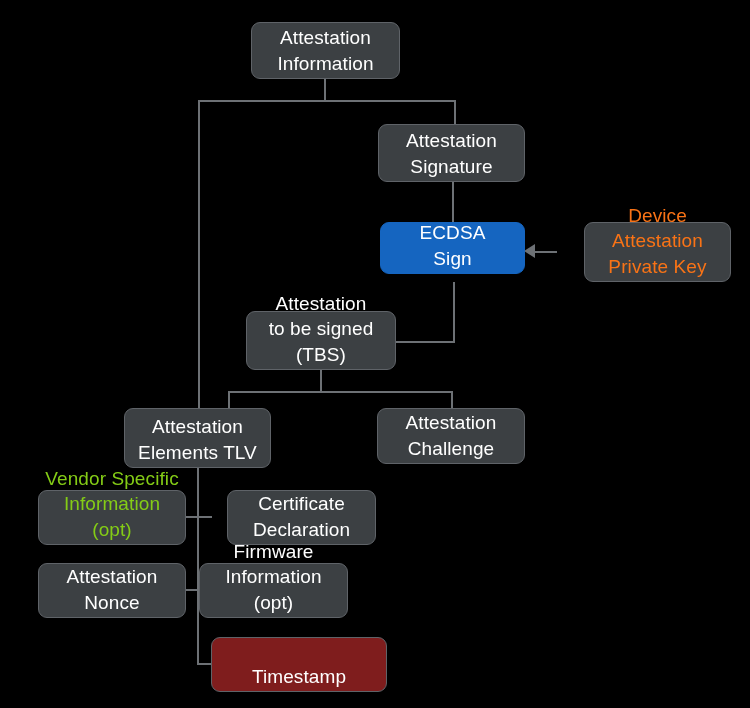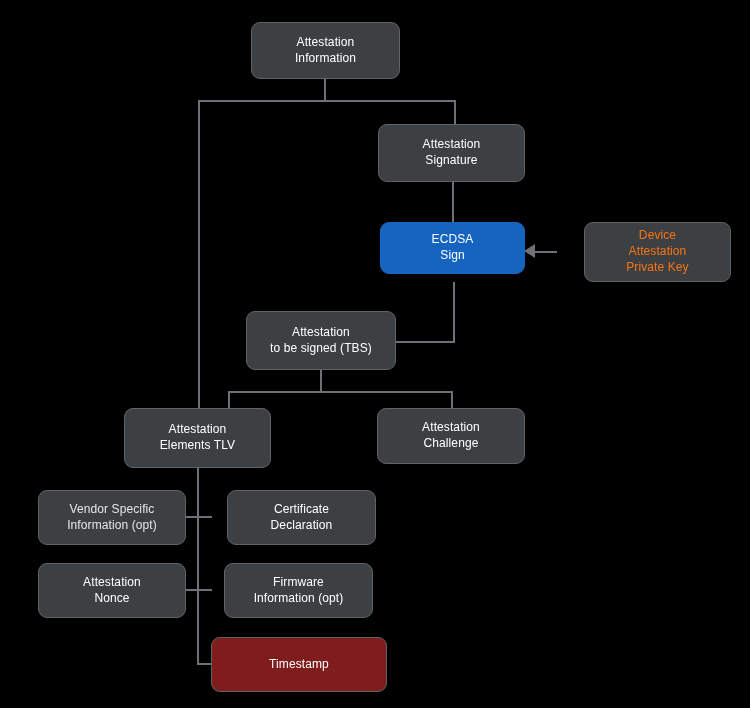--- a/index.html
+++ b/index.html
@@ -13,28 +13,28 @@
     width: 750px;
     height: 708px;
     background: #000000;
     overflow: hidden;
     font-family: "Liberation Sans", "DejaVu Sans", sans-serif;
   }
   .node {
     position: absolute;
     box-sizing: border-box;
     display: flex;
-    align-items: center;
+    align-items: flex-end;
     justify-content: center;
     text-align: center;
     border-radius: 9px;
     background: #3c4043;
     border: 1px solid #5f6368;
     color: #ffffff;
-    font-size: 12px;
+    font-size: 19px;
     line-height: 1.33;
     font-weight: 400;
     letter-spacing: 0.1px;
     padding: 2px 6px;
     z-index: 3;
   }
   .node.accent {
     background: #1565C0;
     border-color: #1565C0;
   }
@@ -104,32 +104,32 @@
 to be signed (TBS)</span>
     </div>
     <div class="node" style="left: 124px; top: 408px; width: 147px; height: 60px; background: rgb(60, 64, 67); border-color: rgb(95, 99, 104); color: rgb(255, 255, 255);">
       <span class="lbl">Attestation
 Elements TLV</span>
     </div>
     <div class="node" style="left: 377px; top: 408px; width: 148px; height: 56px; background: rgb(60, 64, 67); border-color: rgb(95, 99, 104); color: rgb(255, 255, 255);">
       <span class="lbl">Attestation
 Challenge</span>
     </div>
-    <div class="node" style="left: 38px; top: 490px; width: 148px; height: 55px; background: rgb(60, 64, 67); border-color: rgb(95, 99, 104); color: #e5e5e5;">
+    <div class="node" style="left: 38px; top: 490px; width: 148px; height: 55px; background: rgb(60, 64, 67); border-color: rgb(95, 99, 104); color: #84cc16;">
       <span class="lbl">Vendor Specific
 Information (opt)</span>
     </div>
     <div class="node" style="left: 211px; top: 490px; width: 149px; height: 55px; background: rgb(60, 64, 67); border-color: rgb(95, 99, 104); color: rgb(255, 255, 255); margin-left: 16px;">
       <span class="lbl">Certificate
 Declaration</span>
     </div>
     <div class="node" style="left: 38px; top: 563px; width: 148px; height: 55px; background: rgb(60, 64, 67); border-color: rgb(95, 99, 104); color: rgb(255, 255, 255);">
       <span class="lbl">Attestation
 Nonce</span>
     </div>
-    <div class="node" style="left: 224px; top: 563px; width: 149px; height: 55px; background: rgb(60, 64, 67); border-color: rgb(95, 99, 104); color: rgb(255, 255, 255);">
+    <div class="node" style="left: 199px; top: 563px; width: 149px; height: 55px; background: rgb(60, 64, 67); border-color: rgb(95, 99, 104); color: rgb(255, 255, 255);">
       <span class="lbl">Firmware
 Information (opt)</span>
     </div>
     <div class="node" style="left: 211px; top: 637px; width: 176px; height: 55px; background: #7f1d1d; border-color: rgb(95, 99, 104); color: rgb(255, 255, 255);">
       <span class="lbl">Timestamp</span>
     </div>
   </div>
 
 </body></html>

